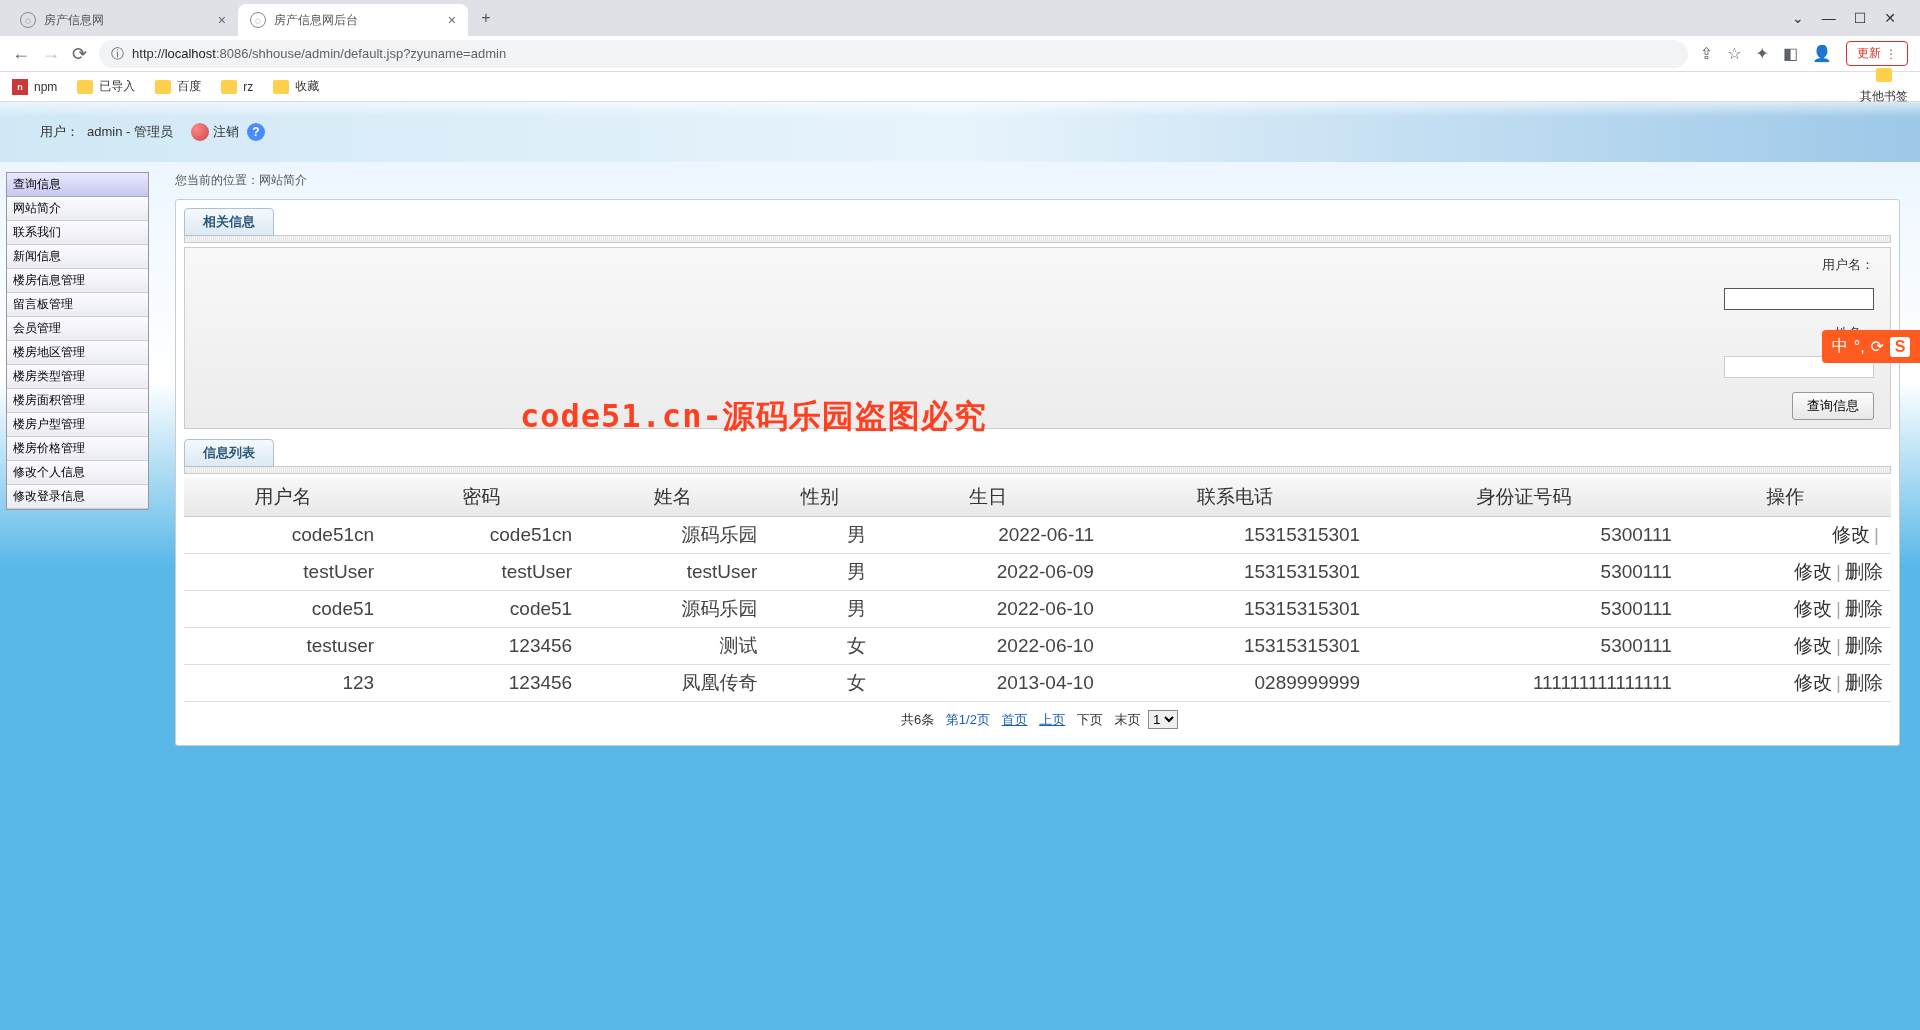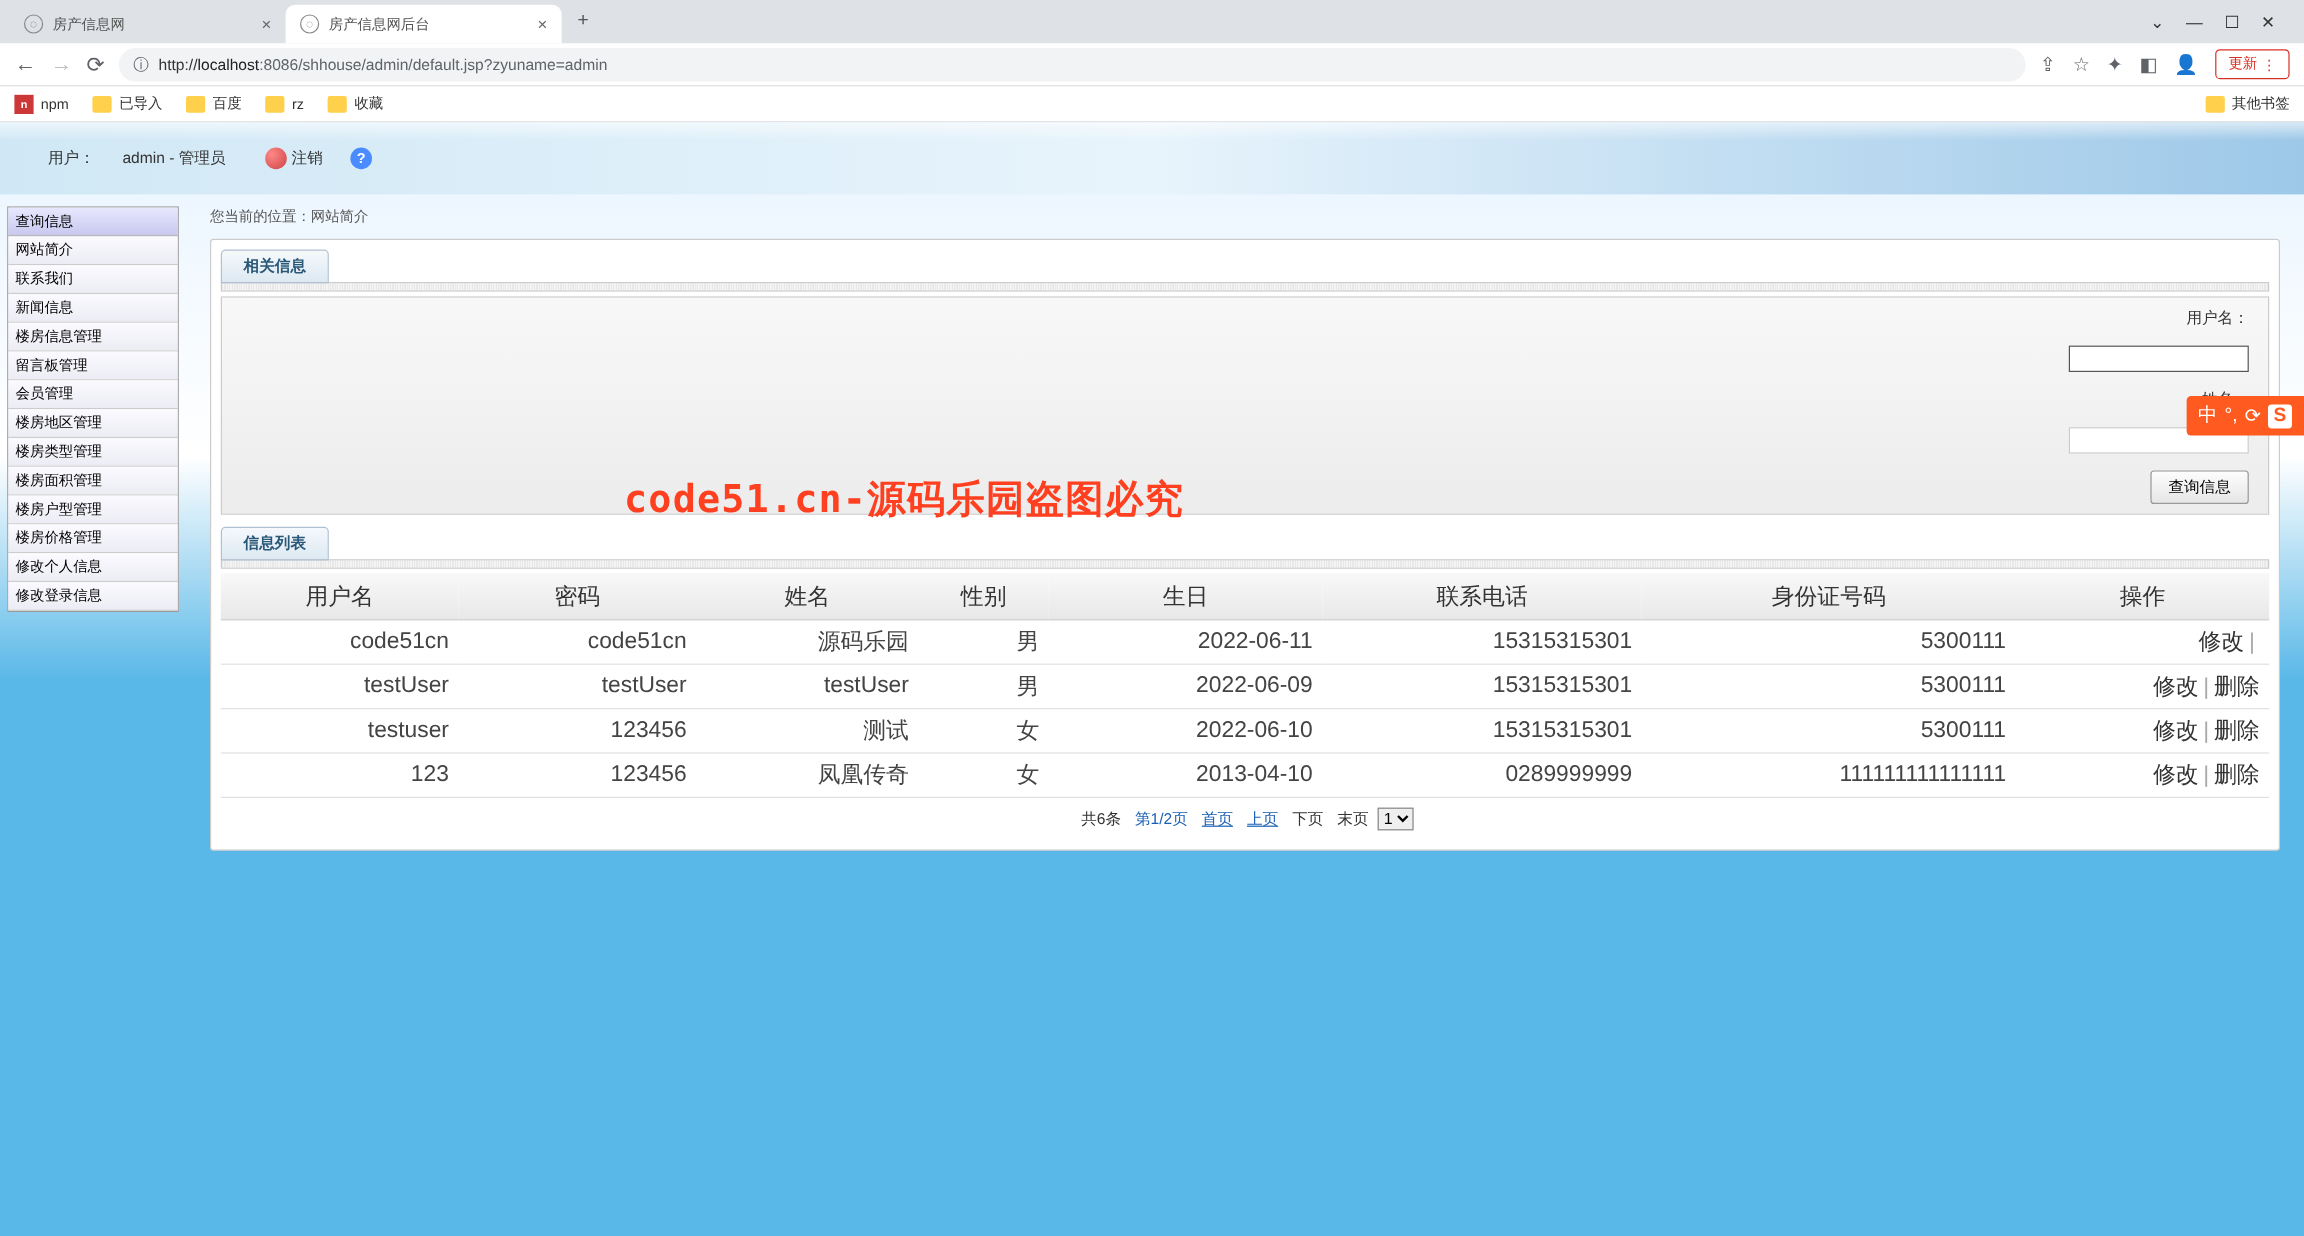--- a/index.html
+++ b/index.html
@@ -22,25 +22,25 @@
 .url-host { color: #202124; }
 .url-path { color: #5f6368; }
 .toolbar-right { display: flex; align-items: center; gap: 14px; }
 .toolbar-icon { color: #5f6368; font-size: 16px; }
 .update-btn { border: 1px solid #d93025; color: #d93025; border-radius: 4px; padding: 3px 10px; font-size: 12px; display: flex; align-items: center; gap: 4px; }
 
 .bookmarks { background: #fff; display: flex; align-items: center; height: 30px; padding: 0 12px; gap: 20px; border-bottom: 1px solid #ddd; font-size: 12px; }
 .bookmark { display: flex; align-items: center; gap: 6px; color: #333; }
 .bm-folder { width: 16px; height: 14px; background: #ffd04c; border-radius: 2px; }
 .bm-npm { width: 16px; height: 16px; background: #cb3837; color: #fff; display: flex; align-items: center; justify-content: center; font-size: 9px; font-weight: bold; }
-.other-bookmarks { margin-left: auto; }
+.other-bookmarks { margin-left: auto; flex-direction: column; }
 
 
 .app { background: linear-gradient(to bottom, #e8f4ff 0%, #fff 30%, #5ab8e8 50%, #5ab8e8 100%); height: calc(100vh - 102px); }
-.app-header { height: 60px; background: linear-gradient(to right, #d0e8f5, #e8f4fc, #9dc8e8); display: flex; align-items: center; padding: 0 40px; gap: 23px; font-size: 13px; color: #333; position: relative; }
+.app-header { height: 60px; background: linear-gradient(to right, #d0e8f5, #e8f4fc, #9dc8e8); display: flex; align-items: center; padding: 0 40px; gap: 8px; font-size: 13px; color: #333; position: relative; }
 .app-header::before { content: ''; position: absolute; top: 0; left: 0; right: 0; height: 15px; background: linear-gradient(to bottom, rgba(255,255,255,0.6), transparent); }
 .logout-icon { width: 18px; height: 18px; display: inline-block; background: radial-gradient(circle at 30% 30%, #f88, #c44); border-radius: 50%; margin-right: 4px; vertical-align: middle; }
 .help-icon { width: 18px; height: 18px; background: #4a8cff; border-radius: 50%; color: #fff; display: flex; align-items: center; justify-content: center; font-size: 12px; font-weight: bold; }
 
 .app-body { display: flex; height: calc(100% - 60px); }
 .sidebar { width: 155px; padding: 10px 6px; }
 .sidebar-box { background: #fff; border: 1px solid #999; }
 .sidebar-header { background: linear-gradient(to bottom, #e8e8ff, #c8c8ef); padding: 3px 6px; font-size: 12px; color: #000; font-weight: normal; border-bottom: 1px solid #aaa; }
 .sidebar-item { padding: 3px 6px; font-size: 12px; color: #000; border-bottom: 1px solid #ccc; cursor: pointer; background: linear-gradient(to bottom, #fafaff, #ececf4); }
 
@@ -215,20 +215,30 @@
                 <td>testUser</td>
                 <td>testUser</td>
                 <td>testUser</td>
                 <td>男</td>
                 <td>2022-06-09</td>
                 <td>15315315301</td>
                 <td>5300111</td>
                 <td><a href="#">修改</a><span class="sep">|</span><a href="#">删除</a></td>
               </tr>
               <tr>
+                <td>code51</td>
+                <td>code51</td>
+                <td>源码乐园</td>
+                <td>男</td>
+                <td>2022-06-10</td>
+                <td>15315315301</td>
+                <td>5300111</td>
+                <td><a href="#">修改</a><span class="sep">|</span><a href="#">删除</a></td>
+              </tr>
+              <tr>
                 <td>testuser</td>
                 <td>123456</td>
                 <td>测试</td>
                 <td>女</td>
                 <td>2022-06-10</td>
                 <td>15315315301</td>
                 <td>5300111</td>
                 <td><a href="#">修改</a><span class="sep">|</span><a href="#">删除</a></td>
               </tr>
               <tr>

